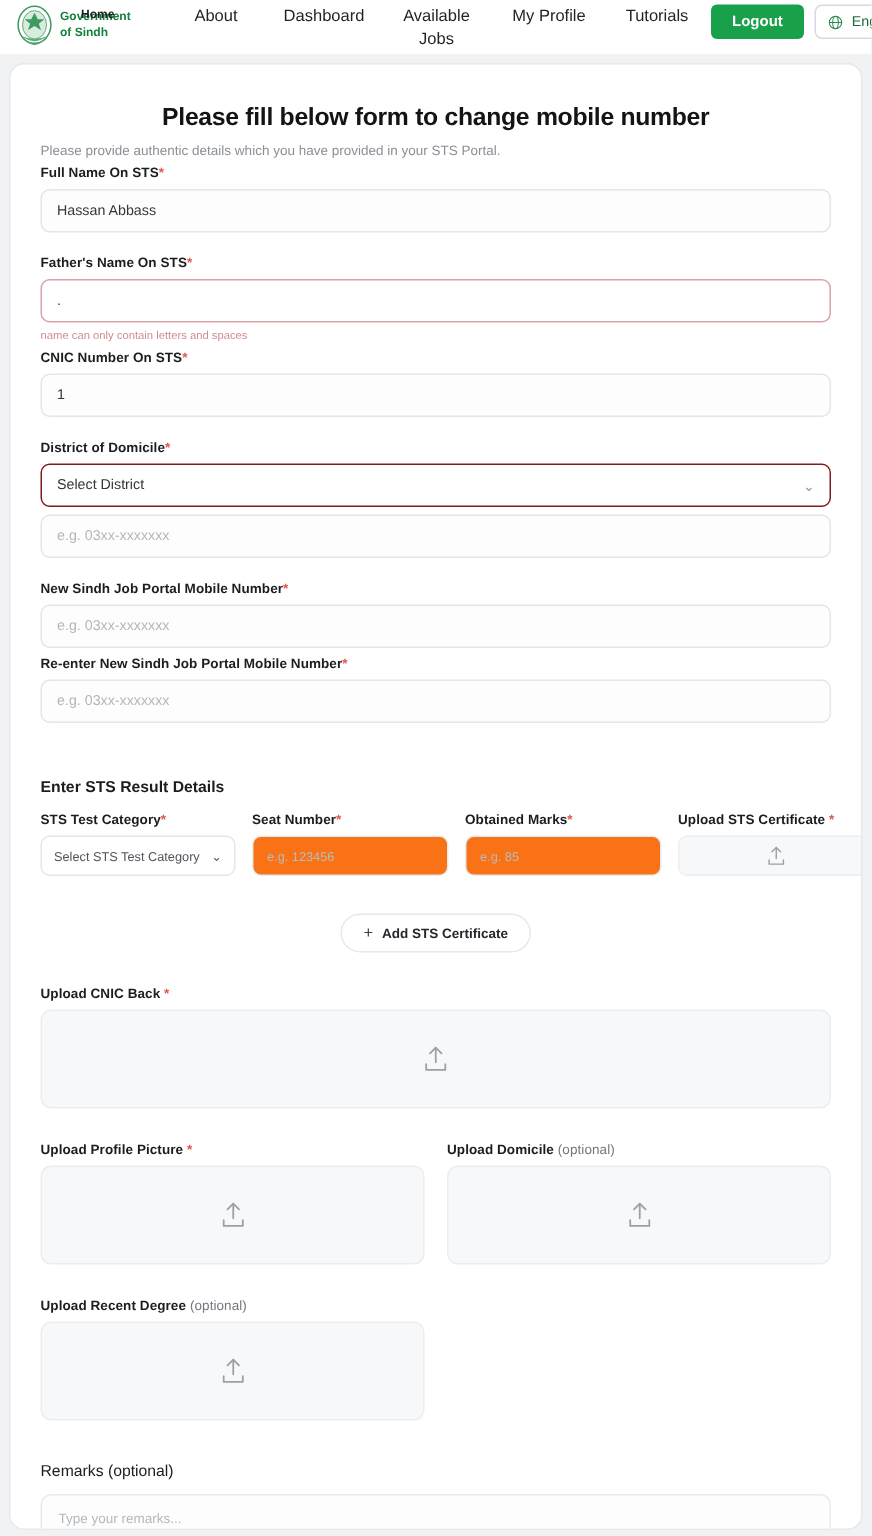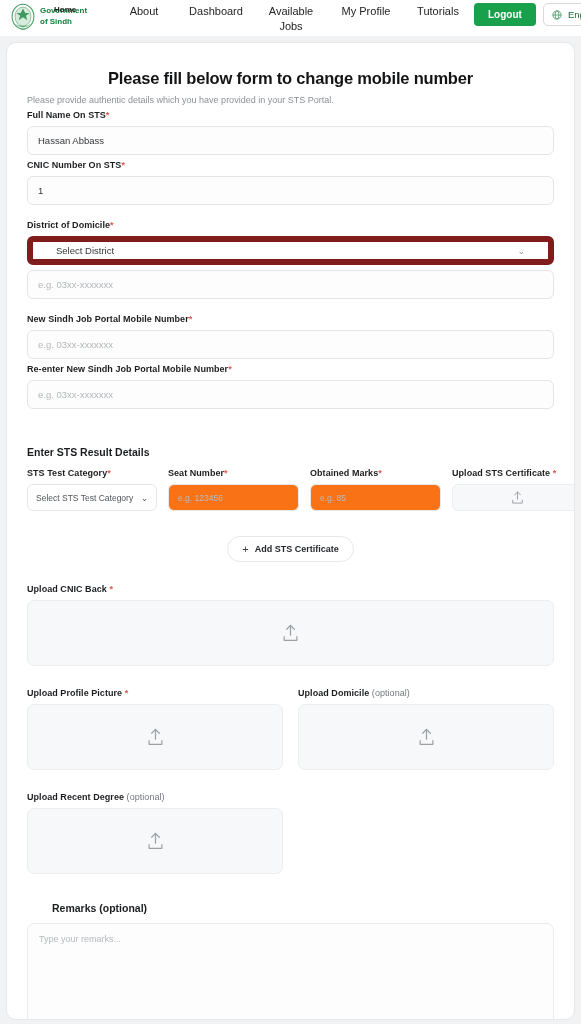--- a/index.html
+++ b/index.html
@@ -89,22 +89,22 @@
     font-size: 9.5px; color: #33363a;
     font-family: "Liberation Sans", sans-serif;
     outline: none;
   }
   .finput::placeholder { color: #b3b7bb; }
   .finput.error { border-color: #d9a3a8; background: #ffffff; }
   .err-msg { font-size: 7.5px; color: #cf8d92; margin-top: 4px; display: block; }
 
   .fselect {
     width: 100%; height: 29px;
-    border: 6px solid #7f1d1d; border-radius: 6px;
-    background: #ffffff; padding: 0 23px;
+    border: 1px solid #7f1d1d; border-radius: 6px;
+    background: #ffffff; padding: 0 10px;
     font-size: 9.5px; color: #33363a;
     display: flex; align-items: center; justify-content: space-between;
     cursor: pointer;
   }
   .fselect .sel-caret { color: #8d9298; font-size: 9px; }
 
   
   .section-head {
     font-size: 10.5px; font-weight: bold; color: #1b1d20;
     margin-top: 22px; margin-bottom: 10px;
@@ -152,22 +152,22 @@
   .upl-box {
     width: 100%; height: 66px;
     border: 1px solid #ebedef; border-radius: 7px;
     background: #f7f8f9;
     display: flex; align-items: center; justify-content: center;
     cursor: pointer;
   }
   .upl-icon { width: 17px; height: 19px; }
 
   .remarks-label {
-    font-size: 10.5px; font-weight: bold; color: #1b1d20;
-    margin-top: 28px; margin-bottom: 9px; display: block; margin-left: 25px;
+    font-size: 10.5px; font-weight: normal; color: #1b1d20;
+    margin-top: 28px; margin-bottom: 9px; display: block;
   }
   .remarks-area {
     width: 100%; height: 120px;
     border: 1px solid #e9ebed; border-radius: 7px;
     background: #fdfdfd; padding: 10px 11px;
     font-size: 9px; color: #33363a; resize: none;
     font-family: "Liberation Sans", sans-serif; outline: none;
   }
   .remarks-area::placeholder { color: #b5b9bd; }
 
@@ -236,20 +236,25 @@
 
       <h1 class="form-title">Please fill below form to change mobile number</h1>
       <p class="form-sub">Please provide authentic details which you have provided in your STS Portal.</p>
 
       
       <div class="row">
         <div class="col">
           <label class="flabel"><span>Full Name On STS</span><span class="req">*</span></label>
           <input class="finput" value="Hassan Abbass" style="">
         </div>
+        <div class="col">
+          <label class="flabel"><span>Father's Name On STS</span><span class="req">*</span></label>
+          <input class="finput error" value="." style="">
+          <span class="err-msg">name can only contain letters and spaces</span>
+        </div>
       </div>
 
       
       <div class="row">
         <div class="col">
           <label class="flabel"><span>CNIC Number On STS</span><span class="req">*</span></label>
           <input class="finput" value="1" style="">
         </div>
         <div class="col">
           <label class="flabel"><span>District of Domicile</span><span class="req">*</span></label>

